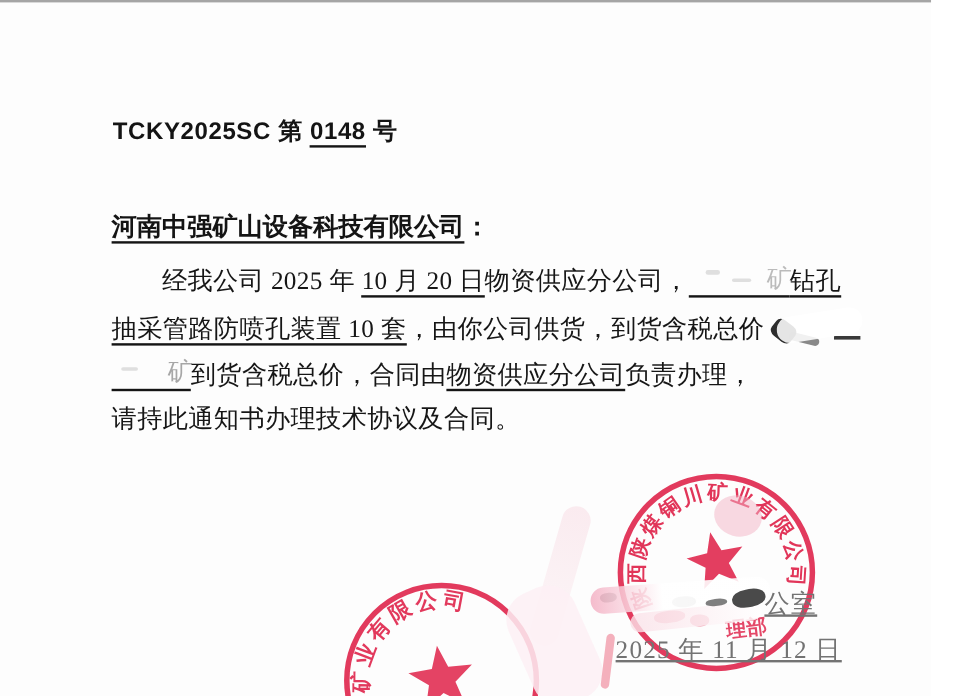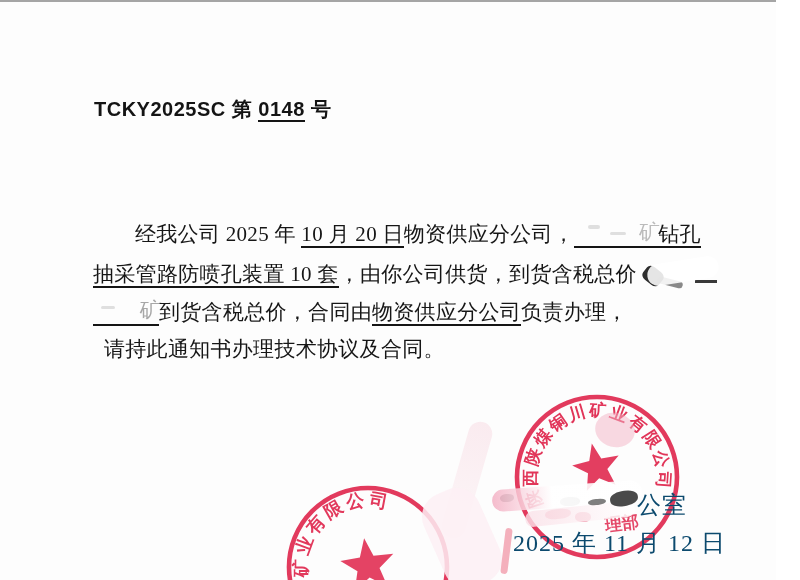--- a/index.html
+++ b/index.html
@@ -13,48 +13,51 @@
   .hdr{
     left:94px;top:96px;font-family:"Liberation Sans","DejaVu Sans",sans-serif;
     font-weight:bold;font-size:20px;letter-spacing:.5px;white-space:nowrap;z-index:1;
   }
   .title{left:297px;top:139px;font-weight:bold;font-size:21px;letter-spacing:1px;white-space:nowrap;z-index:1;}
   .addressee{left:93px;top:175px;font-weight:bold;font-size:21px;white-space:nowrap;z-index:1;}
   .bodyline{font-size:21px;letter-spacing:.3px;white-space:nowrap;z-index:1;color:#161616;}
   .l1{left:135px;top:219px;}
   .l2{left:93px;top:258px;}
   .l3{left:93px;top:297px;}
-  .l4{left:104px;top:335px;}
+  .l4{left:93px;top:335px;}
   .u{border-bottom:2px solid #151515;padding-bottom:0px;}
   .redact{display:inline-block;vertical-align:bottom;border-bottom:2px solid #151515;position:relative;height:27px;}
   .redact1{width:84px;}
   .redact3{width:66px;}
   .faint{position:absolute;right:-2px;bottom:0;opacity:.32;color:#333;font-size:21px;}
   .ghostmark{position:absolute;background:#777;opacity:.22;border-radius:2px;}
   .smudge2{display:inline-block;vertical-align:bottom;position:relative;width:80px;height:30px;}
   .blob{position:absolute;background:#161616;}
-  .signtext{font-size:24px;letter-spacing:1px;white-space:nowrap;z-index:6;color:#0c4a6e;}
+  .signtext{font-size:21px;letter-spacing:1px;white-space:nowrap;z-index:6;color:#737373;text-decoration:underline;}
   .office{left:637px;top:489px;}
   .datetext{left:513px;top:527px;}
   .frag{position:absolute;border-radius:45%;}
   .streak{position:absolute;border-radius:12px;}
   svg text{font-family:"Liberation Serif","DejaVu Serif",serif;font-weight:bold;}
 </style>
 </head>
 <body>
 
 <div id="page">
 
   <div class="abs scanline"></div>
 
   <div class="abs hdr">
     <span>TCKY2025SC 第 </span><span class="u">0148</span><span> 号</span>
   </div>
 
 
+  <div class="abs addressee">
+    <span class="u">河南中强矿山设备科技有限公司</span><span>：</span>
+  </div>
 
   <div class="abs bodyline l1">
     <span>经我公司 2025 年 </span><span class="u">10 月 20 日</span><span>物资供应分公司，</span><span class="redact redact1"><span class="ghostmark" style="left:14px;top:6px;width:12px;height:4px;"></span><span class="ghostmark" style="left:36px;top:13px;width:16px;height:3px;"></span><span class="faint">矿</span></span><span class="u">钻孔</span>
   </div>
 
   <div class="abs bodyline l2">
     <span class="u">抽采管路防喷孔装置 10 套</span><span>，由你公司供货，到货含税总价</span><span class="smudge2"><span class="blob" style="left:6px;top:10px;width:20px;height:16px;transform:rotate(38deg);border-radius:30%;opacity:.9;"></span><span class="blob" style="left:20px;top:21px;width:26px;height:7px;transform:rotate(14deg);opacity:.5;border-radius:4px;"></span><span class="blob" style="left:58px;top:22px;width:22px;height:3px;opacity:.85;"></span><span class="streak" style="left:10px;top:2px;width:72px;height:22px;transform:rotate(-9deg);background:rgba(255,255,255,.88);"></span></span>
   </div>
 
   <div class="abs bodyline l3">

